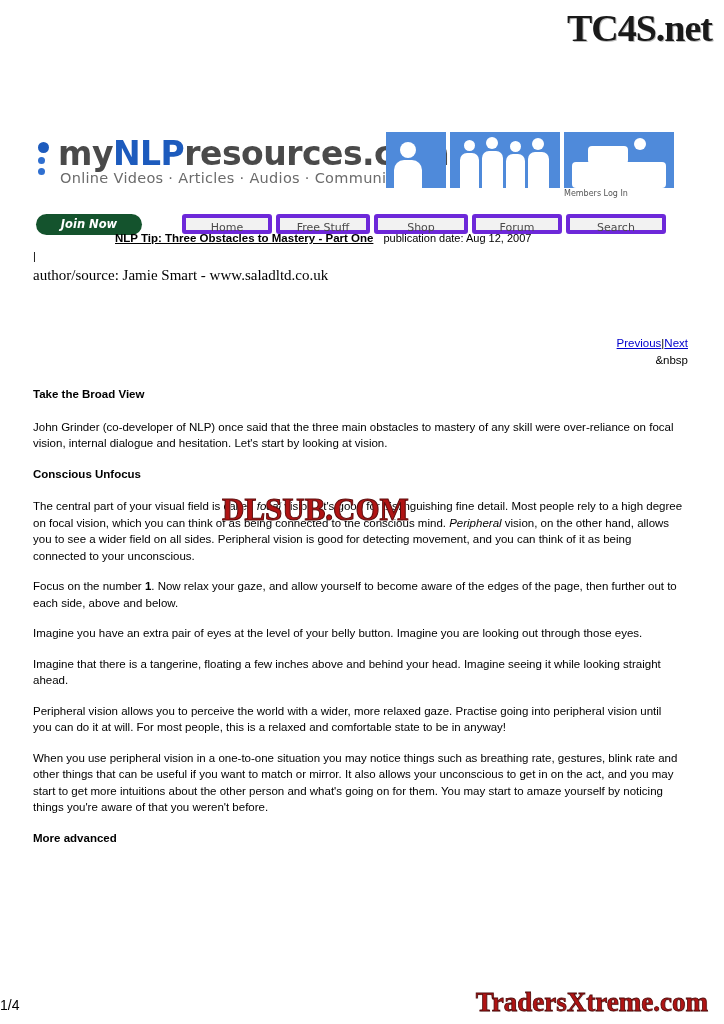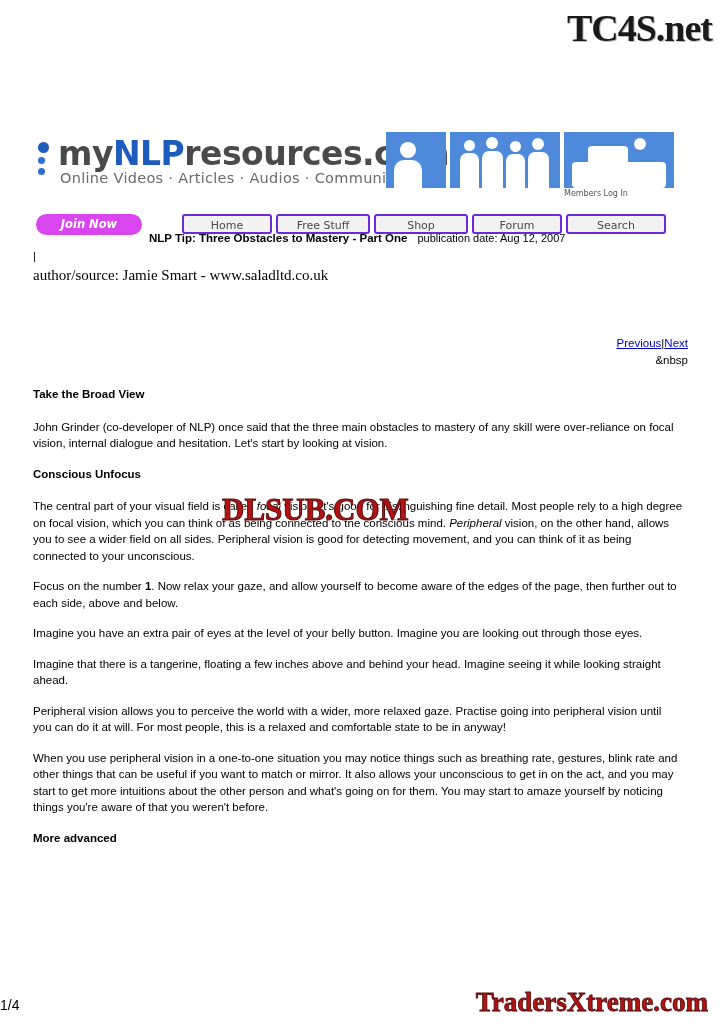--- a/index.html
+++ b/index.html
@@ -130,41 +130,41 @@
     top: 214px;
     width: 600px;
     height: 22px;
   }
   .nav-join {
     position: absolute;
     left: 0;
     top: 0;
     width: 106px;
     height: 21px;
-    background: #d946ef;
+    background: #14532d;
     border-radius: 11px;
     color: #ffffff;
     font-family: "DejaVu Sans", sans-serif;
     font-size: 11.5px;
     font-weight: bold;
     text-align: center;
     line-height: 21px;
     font-style: italic;
   }
   .nav-item {
     position: absolute;
     top: 0;
     height: 20px;
     line-height: 20px;
     text-align: center;
     font-family: "DejaVu Sans", sans-serif;
     font-size: 11px;
     color: #4a4a4a;
     background: #f2f2f2;
-    border: 2px solid #6d28d9;
+    border: 4px solid #6d28d9;
     border-radius: 3px;
     box-sizing: border-box;
   }
 
   
   .art-title-row {
     position: absolute;
     left: 36px;
     top: 232px;
     width: 660px;
@@ -316,21 +316,21 @@
   <div class="navbar">
     <div class="nav-join">Join Now</div>
     <div class="nav-item" style="left:146px; width:90px;">Home</div>
     <div class="nav-item" style="left:240px; width:94px;">Free Stuff</div>
     <div class="nav-item" style="left:338px; width:94px;">Shop</div>
     <div class="nav-item" style="left:436px; width:90px;">Forum</div>
     <div class="nav-item" style="left:530px; width:100px;">Search</div>
   </div>
 
   <div class="art-title-row">
-    <span class="art-title" style="margin-left:113px;">NLP Tip: Three Obstacles to Mastery - Part One</span><span class="pub-date">publication date: Aug 12, 2007</span>
+    <span class="art-title" style="margin-left:79px;text-decoration:underline;">NLP Tip: Three Obstacles to Mastery - Part One</span><span class="pub-date">publication date: Aug 12, 2007</span>
   </div>
   <div class="pipe-line">|</div>
   <div class="author-line">author/source: Jamie Smart - www.saladltd.co.uk</div>
 
   <div class="prev-next">
     <a>Previous</a><span style="color:#000;">|</span><a>Next</a>
   </div>
   <div class="nbsp-line">&amp;nbsp</div>
 
   <div class="body">

